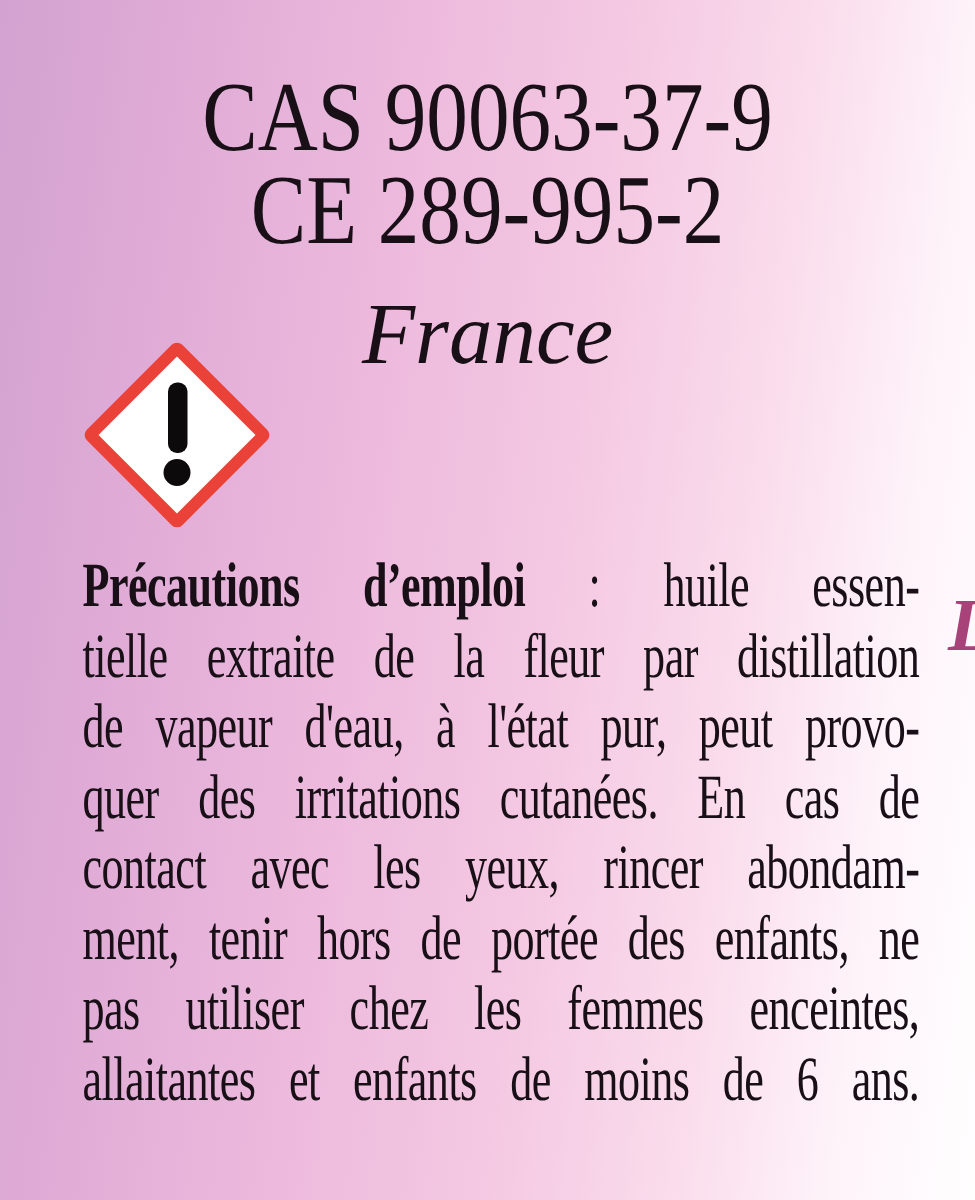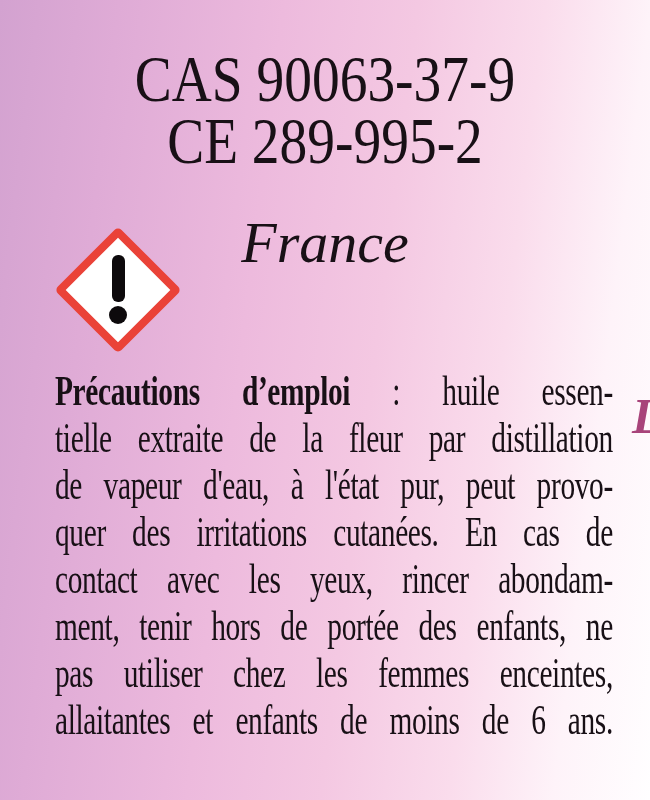--- a/index.html
+++ b/index.html
@@ -36,21 +36,20 @@
   #ce-line  { top: 108px; }
 
   #country-line {
     position: absolute;
     left: 0; top: 194px; width: 650px;
     text-align: center;
     font-size: 58px;
     line-height: 1;
     font-style: italic;
     white-space: nowrap;
-    margin-top: 20px;
   }
 
   
   #ghs-diamond {
     position: absolute;
     left: 73px; top: 245px;
     width: 90px; height: 90px;
     background: #ffffff;
     border: 8px solid #ea4238;
     border-radius: 5px;

